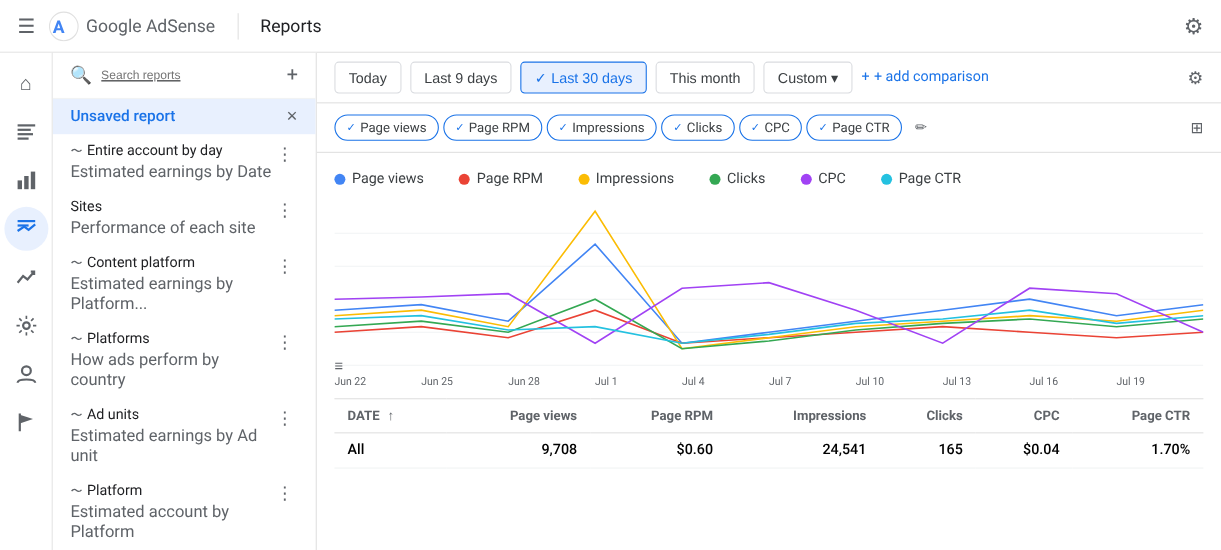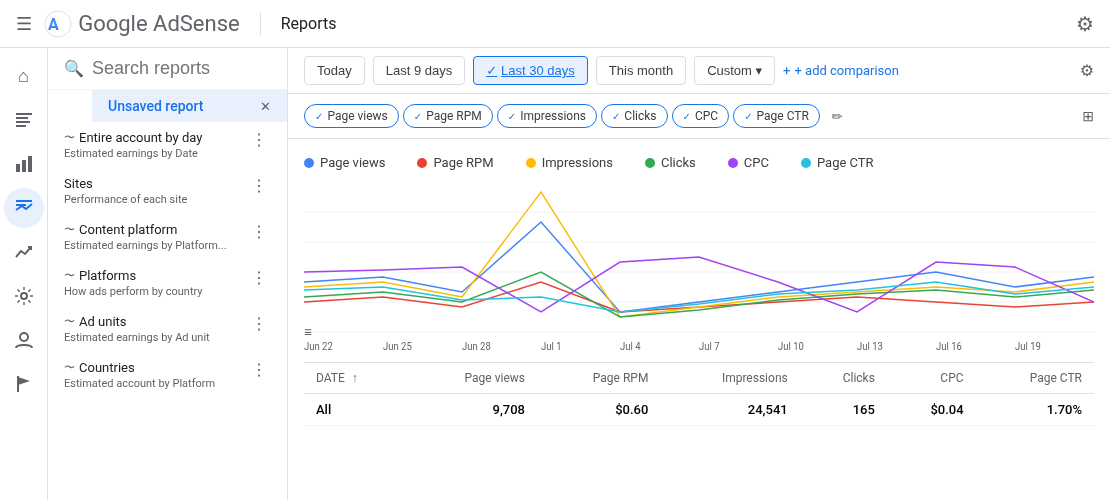--- a/index.html
+++ b/index.html
@@ -5,73 +5,74 @@
     * { box-sizing: border-box; margin: 0; padding: 0; }
     body { font-family: 'Roboto', Arial, sans-serif; font-size: 13px; color: #202124; background: #fff; width: 1110px; height: 500px; overflow: hidden; }
 
     
     .top-nav {
       display: flex; align-items: center; height: 48px;
       border-bottom: 1px solid #e0e0e0; padding: 0 16px; gap: 12px;
     }
     .nav-hamburger { color: #5f6368; cursor: pointer; font-size: 18px; }
     .nav-logo { display: flex; align-items: center; gap: 6px; }
-    .nav-logo-text { font-size: 22px; color: #5f6368; font-weight: 400; }
+    .nav-logo-text { font-size: 16px; color: #5f6368; font-weight: 400; }
     .nav-divider { width: 1px; height: 24px; background: #e0e0e0; margin: 0 8px; }
     .nav-title { font-size: 16px; color: #202124; font-weight: 400; }
     .nav-spacer { flex: 1; }
     .nav-settings { color: #5f6368; cursor: pointer; font-size: 20px; }
 
     
     .filter-bar {
       display: flex; align-items: center; padding: 8px 16px; gap: 8px;
       border-bottom: 1px solid #e0e0e0;
     }
     .filter-btn {
       padding: 6px 12px; border-radius: 4px; border: 1px solid #dadce0;
       background: #fff; color: #3c4043; cursor: pointer; font-size: 13px;
       white-space: nowrap;
     }
     .filter-btn.active {
-      background: #e8f0fe; border-color: #1a73e8; color: #1a73e8; font-weight: 500; text-decoration: underline;
+      background: #e8f0fe; border-color: #1a73e8; color: #1a73e8; font-weight: 500;
     }
     .filter-btn.active .check { margin-right: 4px; }
     .add-comparison { color: #1a73e8; cursor: pointer; font-size: 13px; display: flex; align-items: center; gap: 4px; }
     .filter-spacer { flex: 1; }
 
     
     .sidebar {
       width: 240px; min-width: 240px; border-right: 1px solid #e0e0e0;
       overflow-y: auto; background: #fff;
     }
     .search-bar {
       display: flex; align-items: center; padding: 10px 16px; gap: 8px;
       border-bottom: 1px solid #f1f3f4;
     }
     .search-icon { color: #5f6368; font-size: 16px; }
     .search-input {
-      border: none; outline: none; font-size: 18px; color: #202124; flex: 1;
+      border: none; outline: none; font-size: 11px; color: #202124; flex: 1;
       background: transparent;
+      text-decoration: underline;
     }
     .search-add { color: #5f6368; cursor: pointer; font-size: 18px; }
 
     .sidebar-item-active {
       display: flex; align-items: center; padding: 8px 16px;
-      background: #e8f0fe; cursor: pointer; margin-left: 44px;
+      background: #e8f0fe; cursor: pointer;
     }
     .sidebar-item-active-label { font-size: 14px; color: #1a73e8; font-weight: 500; flex: 1; }
     .sidebar-item-close { color: #5f6368; cursor: pointer; }
 
     .sidebar-item {
       display: flex; align-items: flex-start; padding: 8px 16px;
       cursor: pointer; border-radius: 0;
     }
     .sidebar-item-content { flex: 1; }
     .sidebar-item-title { font-size: 13px; color: #202124; display: flex; align-items: center; gap: 4px; }
-    .sidebar-item-sub { font-size: 11px; color: #5f6368; margin-top: 2px; }
+    .sidebar-item-sub { font-size: 15px; color: #5f6368; margin-top: 2px; }
     .sidebar-item-menu { color: #5f6368; cursor: pointer; font-size: 16px; padding: 0 4px; }
 
     
     .content { flex: 1; overflow-y: auto; display: flex; flex-direction: column; justify-content: flex-end; }
 
     
     .metric-pills {
       display: flex; align-items: center; padding: 10px 16px; gap: 4px;
       border-bottom: 1px solid #e0e0e0; flex-wrap: wrap;
     }
@@ -90,21 +91,21 @@
       display: flex; gap: 32px; align-items: center; margin-bottom: 12px; flex-wrap: wrap;
     }
     .legend-item { display: flex; align-items: center; gap: 6px; font-size: 13px; color: #3c4043; }
     .legend-dot { width: 10px; height: 10px; border-radius: 50%; }
 
     .chart-svg-container { width: 100%; height: 180px; position: relative; }
 
     
     .data-table { width: 100%; border-collapse: collapse; font-size: 13px; }
     .data-table th {
-      text-align: right; padding: 8px 12px; color: #5f6368; font-weight: 400;
+      text-align: right; padding: 8px 12px; color: #5f6368; font-weight: 700;
       border-top: 1px solid #e0e0e0; border-bottom: 1px solid #e0e0e0;
       background: #fff; font-size: 12px;
     }
     .data-table th:first-child { text-align: left; }
     .data-table td {
       padding: 8px 12px; border-bottom: 1px solid #f1f3f4;
       text-align: right; color: #000000;
     }
     .data-table td:first-child { text-align: left; font-weight: 400; }
     .data-table tr.all-row td { font-weight: 500; }
@@ -252,21 +253,21 @@
           <span>Ad units</span>
         </div>
         <div class="sidebar-item-sub">Estimated earnings by Ad unit</div>
       </div>
       <span class="sidebar-item-menu">⋮</span>
     </div>
     <div class="sidebar-item">
       <div class="sidebar-item-content">
         <div class="sidebar-item-title">
           <span style="color:#5f6368;font-size:11px;">〜</span>
-          <span>Countries</span>
+          <span>Platform</span>
         </div>
         <div class="sidebar-item-sub">Estimated account by Platform</div>
       </div>
       <span class="sidebar-item-menu">⋮</span>
     </div>
   </div>
 
   <div class="content">
 
     <div class="filter-bar">

